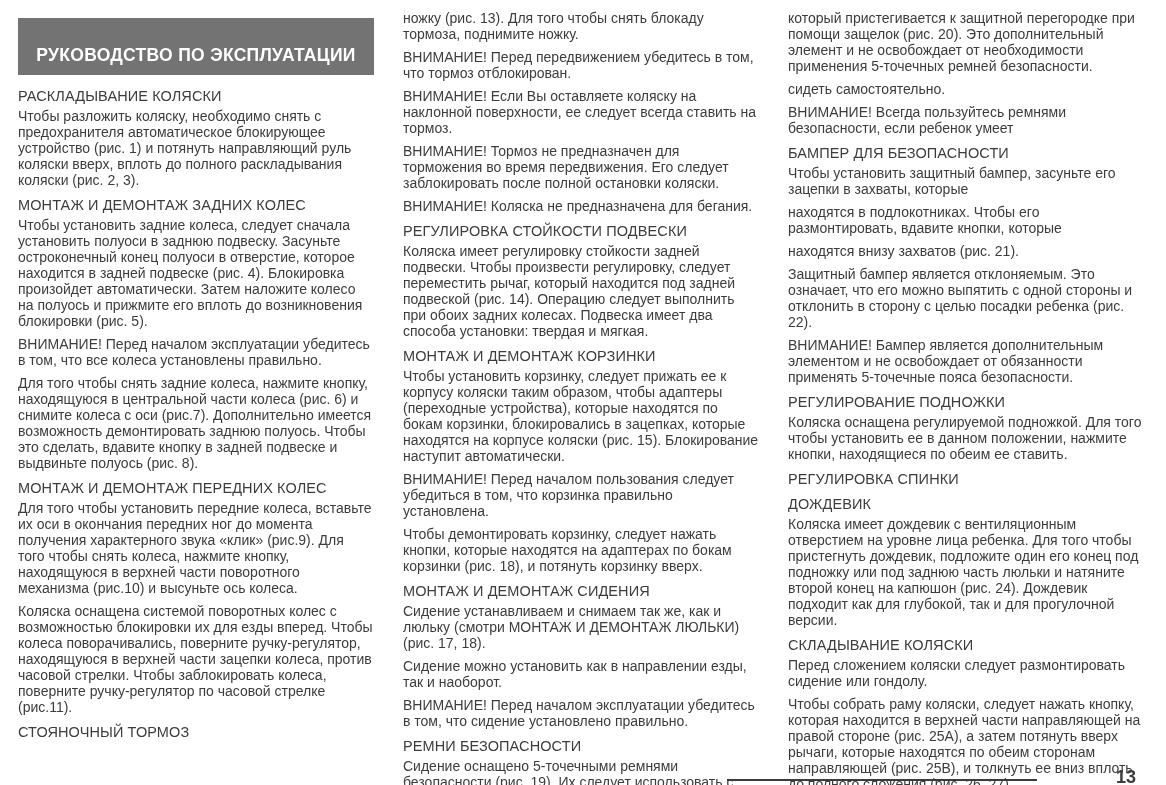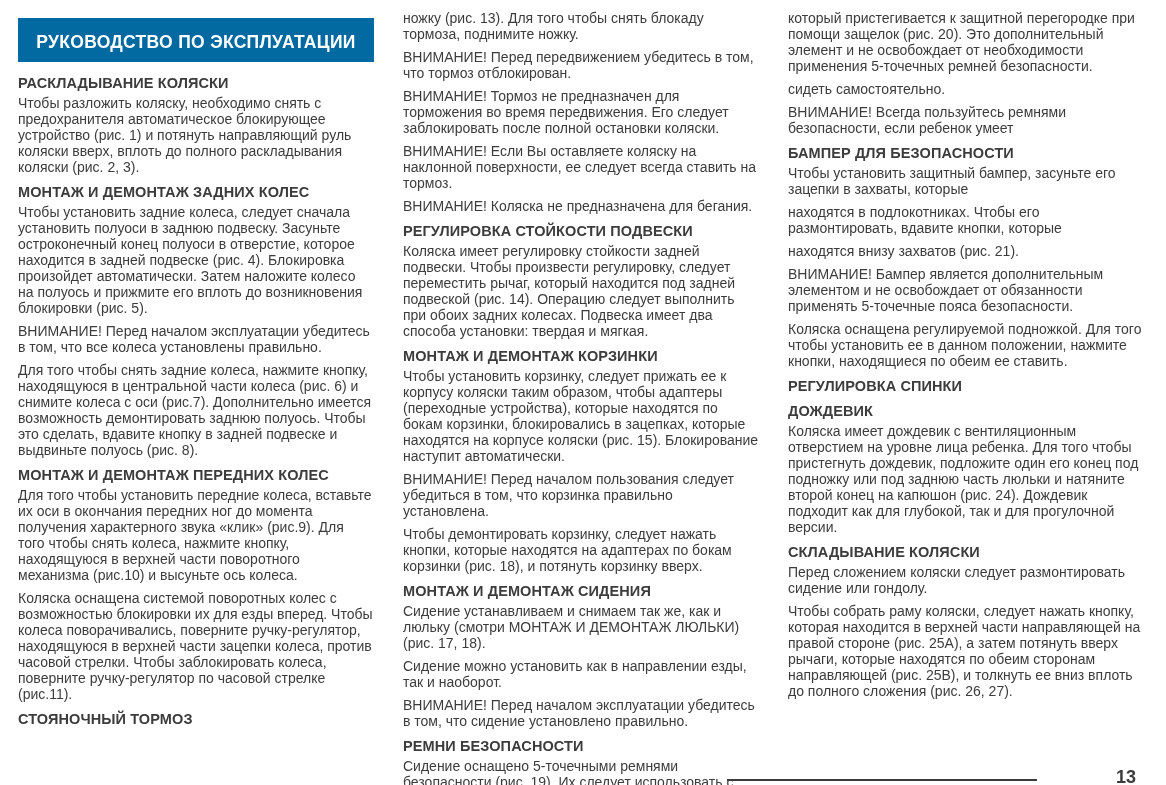--- a/index.html
+++ b/index.html
@@ -6,26 +6,26 @@
   .page {
     position:relative; width:1166px; height:785px; background:#ffffff;
     overflow:hidden; font-family:"Liberation Sans", sans-serif; color:#3c3c3c;
   }
   .cols {
     position:absolute; top:0; left:0; right:0; bottom:0;
     display:flex; gap:29px; padding:10px 18px 16px 18px; box-sizing:border-box;
   }
   .col { flex:0 0 356px; width:356px; }
   .banner {
-    background:#0369a1; color:#ffffff; font-weight:bold; font-size:17.5px;
-    text-align:center; padding:14px 4px 9px; margin:8px 0 13px 0; letter-spacing:.3px;
+    background:#737373; color:#ffffff; font-weight:bold; font-size:17.5px;
+    text-align:center; padding:27px 4px 9px; margin:8px 0 13px 0; letter-spacing:.3px;
     white-space:nowrap;
   }
   h3.sec {
-    font-size:14.5px; font-weight:bold; color:#3c3c3c;
+    font-size:14.5px; font-weight:normal; color:#3c3c3c;
     margin:9px 0 4px 0; letter-spacing:.1px;
   }
   .col > h3.sec:first-child { margin-top:2px; }
   p.para {
     font-size:14px; line-height:16px; margin:0 0 7px 0;
   }
   .footer-line {
     position:absolute; left:727px; bottom:4px; width:310px; height:2px;
     background:#3c3c3c;
   }
@@ -48,22 +48,22 @@
         <p class="para">ВНИМАНИЕ! Перед началом эксплуатации убедитесь в том, что все колеса установлены правильно.</p>
         <p class="para">Для того чтобы снять задние колеса, нажмите кнопку, находящуюся в центральной части колеса (рис. 6) и снимите колеса с оси (рис.7). Дополнительно имеется возможность демонтировать заднюю полуось. Чтобы это сделать, вдавите кнопку в задней подвеске и выдвиньте полуось (рис. 8).</p>
         <h3 class="sec">МОНТАЖ И ДЕМОНТАЖ ПЕРЕДНИХ КОЛЕС</h3>
         <p class="para">Для того чтобы установить передние колеса, вставьте их оси в окончания передних ног до момента получения характерного звука «клик» (рис.9). Для того чтобы снять колеса, нажмите кнопку, находящуюся в верхней части поворотного механизма (рис.10) и высуньте ось колеса.</p>
         <p class="para">Коляска оснащена системой поворотных колес с возможностью блокировки их для езды вперед. Чтобы колеса поворачивались, поверните ручку-регулятор, находящуюся в верхней части зацепки колеса, против часовой стрелки. Чтобы заблокировать колеса, поверните ручку-регулятор по часовой стрелке (рис.11).</p>
         <h3 class="sec">СТОЯНОЧНЫЙ ТОРМОЗ</h3>
       </div>
     <div class="col">
         <p class="para">ножку (рис. 13). Для того чтобы снять блокаду тормоза, поднимите ножку.</p>
         <p class="para">ВНИМАНИЕ! Перед передвижением убедитесь в том, что тормоз отблокирован.</p>
+        <p class="para">ВНИМАНИЕ! Если Вы оставляете коляску на наклонной поверхности, ее следует всегда ставить на тормоз.</p>
         <p class="para">ВНИМАНИЕ! Тормоз не предназначен для торможения во время передвижения. Его следует заблокировать после полной остановки коляски.</p>
-        <p class="para">ВНИМАНИЕ! Если Вы оставляете коляску на наклонной поверхности, ее следует всегда ставить на тормоз.</p>
         <p class="para">ВНИМАНИЕ! Коляска не предназначена для бегания.</p>
         <h3 class="sec">РЕГУЛИРОВКА СТОЙКОСТИ ПОДВЕСКИ</h3>
         <p class="para">Коляска имеет регулировку стойкости задней подвески. Чтобы произвести регулировку, следует переместить рычаг, который находится под задней подвеской (рис. 14). Операцию следует выполнить при обоих задних колесах. Подвеска имеет два способа установки: твердая и мягкая.</p>
         <h3 class="sec">МОНТАЖ И ДЕМОНТАЖ КОРЗИНКИ</h3>
         <p class="para">Чтобы установить корзинку, следует прижать ее к корпусу коляски таким образом, чтобы адаптеры (переходные устройства), которые находятся по бокам корзинки, блокировались в зацепках, которые находятся на корпусе коляски (рис. 15). Блокирование наступит автоматически.</p>
         <p class="para">ВНИМАНИЕ! Перед началом пользования следует убедиться в том, что корзинка правильно установлена.</p>
         <p class="para">Чтобы демонтировать корзинку, следует нажать кнопки, которые находятся на адаптерах по бокам корзинки (рис. 18), и потянуть корзинку вверх.</p>
         <h3 class="sec">МОНТАЖ И ДЕМОНТАЖ СИДЕНИЯ</h3>
         <p class="para">Сидение устанавливаем и снимаем так же, как и люльку (смотри МОНТАЖ И ДЕМОНТАЖ ЛЮЛЬКИ)(рис. 17, 18).</p>
         <p class="para">Сидение можно установить как в направлении езды, так и наоборот.</p>
@@ -72,21 +72,23 @@
         <p class="para">Сидение оснащено 5-точечными ремнями безопасности (рис. 19). Их следует использовать с момента, когда ребенок начинает самостоятельно садиться. Расстегните ремни, вынимая застежки из центральной пряжки, посадите ребенка, отрегулируйте длину ремней таким образом, чтобы они прилегали к телу ребенка, не сжимая его, затем вставьте застежки всех ремней в центральную пряжку.</p>
       </div>
     <div class="col">
         <p class="para">который пристегивается к защитной перегородке при помощи защелок (рис. 20). Это дополнительный элемент и не освобождает от необходимости применения 5-точечных ремней безопасности.</p>
         <p class="para">сидеть самостоятельно.</p>
         <p class="para">ВНИМАНИЕ! Всегда пользуйтесь ремнями безопасности, если ребенок умеет</p>
         <h3 class="sec">БАМПЕР ДЛЯ БЕЗОПАСНОСТИ</h3>
         <p class="para">Чтобы установить защитный бампер, засуньте его зацепки в захваты, которые</p>
         <p class="para">находятся в подлокотниках. Чтобы его размонтировать, вдавите кнопки, которые</p>
         <p class="para">находятся внизу захватов (рис. 21).</p>
+        <p class="para">Защитный бампер является отклоняемым. Это означает, что его можно выпятить с одной стороны и отклонить в сторону с целью посадки ребенка (рис. 22).</p>
         <p class="para">ВНИМАНИЕ! Бампер является дополнительным элементом и не освобождает от обязанности применять 5-точечные пояса безопасности.</p>
+        <h3 class="sec">РЕГУЛИРОВАНИЕ ПОДНОЖКИ</h3>
         <p class="para">Коляска оснащена регулируемой подножкой. Для того чтобы установить ее в данном положении, нажмите кнопки, находящиеся по обеим ее ставить.</p>
         <h3 class="sec">РЕГУЛИРОВКА СПИНКИ</h3>
         <h3 class="sec">ДОЖДЕВИК</h3>
         <p class="para">Коляска имеет дождевик с вентиляционным отверстием на уровне лица ребенка. Для того чтобы пристегнуть дождевик, подложите один его конец под подножку или под заднюю часть люльки и натяните второй конец на капюшон (рис. 24). Дождевик подходит как для глубокой, так и для прогулочной версии.</p>
         <h3 class="sec">СКЛАДЫВАНИЕ КОЛЯСКИ</h3>
         <p class="para">Перед сложением коляски следует размонтировать сидение или гондолу.</p>
         <p class="para">Чтобы собрать раму коляски, следует нажать кнопку, которая находится в верхней части направляющей на правой стороне (рис. 25А), а затем потянуть вверх рычаги, которые находятся по обеим сторонам направляющей (рис. 25В), и толкнуть ее вниз вплоть до полного сложения (рис. 26, 27).</p>
       </div>
   </div>
   <div class="footer-line"></div>

